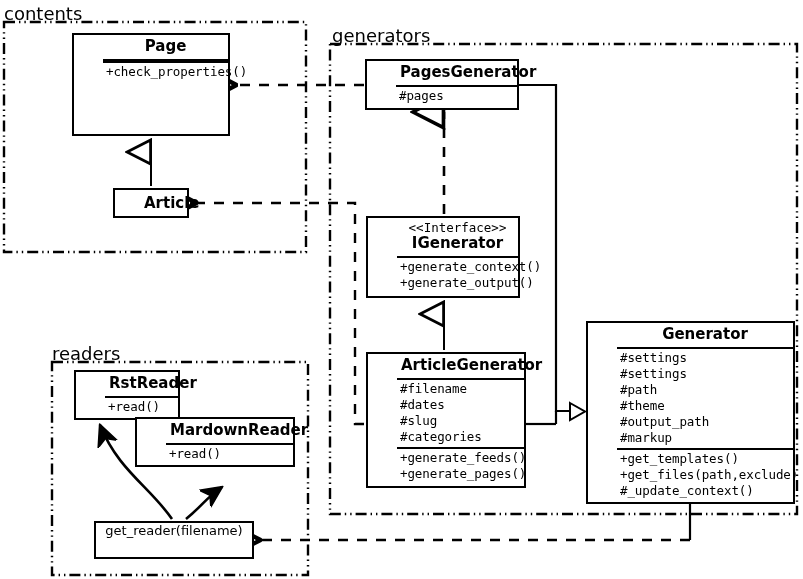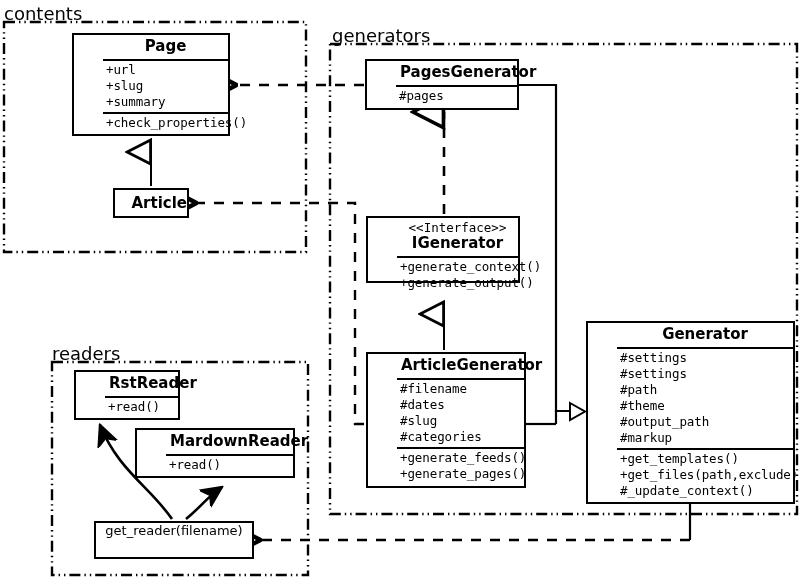--- a/index.html
+++ b/index.html
@@ -163,44 +163,39 @@
     </g>
   </svg>
 
   <div class="pkg-label" style="left:4px; top:3px;">contents</div>
   <div class="pkg-label" style="left:332px; top:25px;">generators</div>
   <div class="pkg-label" style="left:52px; top:343px;">readers</div>
 
   <div class="uml" style="left:72px; top:33px; width:158px; height:103px;">
     <div class="hdr">Page</div>
     <div class="sep"></div>
-    <div class="compartment">
-      <div class="row">+url</div>
-      <div class="row">+slug</div>
-      <div class="row">+summary</div>
-    </div>
     <div class="sep"></div>
     <div class="compartment">
       <div class="row">+check_properties()</div>
     </div>
   </div>
 
-  <div class="uml" style="left:113px; top:188px; width:76px; height:30px; display:flex; align-items:center; justify-content:flex-end;">
+  <div class="uml" style="left:113px; top:188px; width:76px; height:30px; display:flex; align-items:center; justify-content:flex-start;">
     <div class="hdr" style="padding:0;">Article</div>
   </div>
 
   <div class="uml" style="left:365px; top:59px; width:154px; height:51px;">
     <div class="hdr">PagesGenerator</div>
     <div class="sep"></div>
     <div class="compartment">
       <div class="row">#pages</div>
     </div>
   </div>
 
-  <div class="uml" style="left:366px; top:216px; width:154px; height:67px;">
+  <div class="uml" style="left:366px; top:216px; width:154px; height:82px;">
     <div class="hdr" style="padding-top:2px;">
       <span class="stereo">&lt;&lt;Interface&gt;&gt;</span>
       <span>IGenerator</span>
     </div>
     <div class="sep"></div>
     <div class="compartment">
       <div class="row">+generate_context()</div>
       <div class="row">+generate_output()</div>
     </div>
   </div>
@@ -241,21 +236,21 @@
   </div>
 
   <div class="uml" style="left:74px; top:370px; width:106px; height:50px;">
     <div class="hdr">RstReader</div>
     <div class="sep"></div>
     <div class="compartment">
       <div class="row">+read()</div>
     </div>
   </div>
 
-  <div class="uml" style="left:135px; top:428px; width:160px; height:50px;">
+  <div class="uml" style="left:135px; top:417px; width:160px; height:50px;">
     <div class="hdr">MardownReader</div>
     <div class="sep"></div>
     <div class="compartment">
       <div class="row">+read()</div>
     </div>
   </div>
 
   <div class="fnbox" style="left:94px; top:521px; width:160px; height:38px;">
     <span>get_reader(filename)</span>
   </div>

